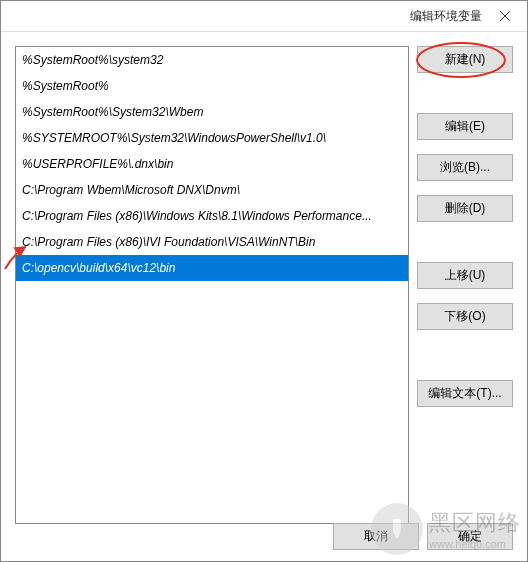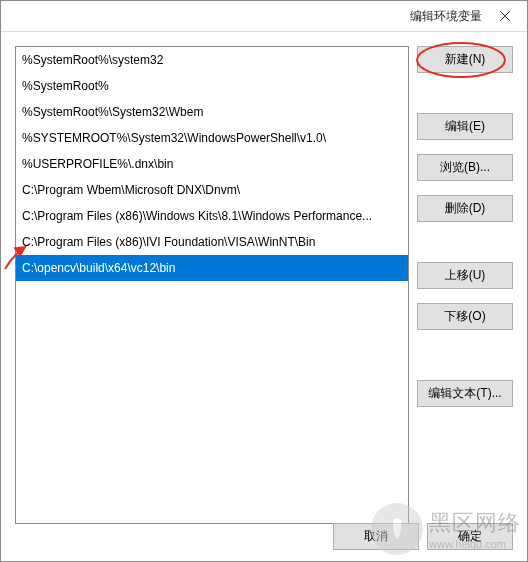--- a/index.html
+++ b/index.html
@@ -45,20 +45,21 @@
       display: flex;
       gap: 8px;
       height: calc(100% - 31px - 50px);
     }
     .listbox {
       flex: 1;
       border: 1px solid #888;
       background: #fff;
       height: 478px;
       overflow: hidden;
+      font-style: italic;
     }
     .list-item {
       font-size: 12px;
       padding: 4px 6px;
       color: #000;
       white-space: nowrap;
       overflow: hidden;
       text-overflow: ellipsis;
       line-height: 1.5;
     }

